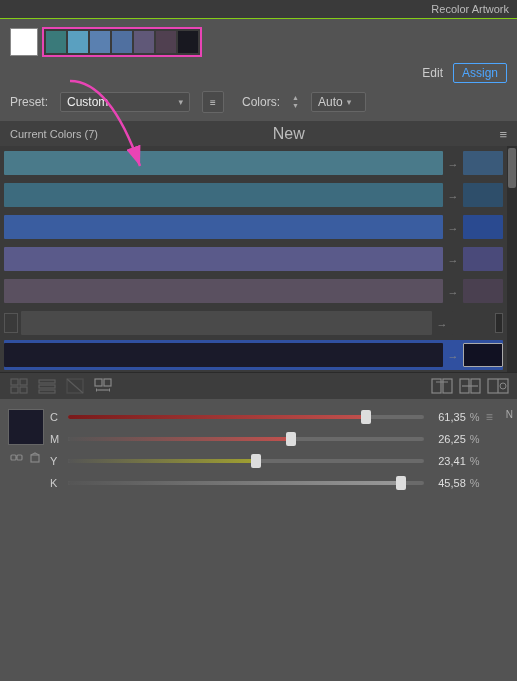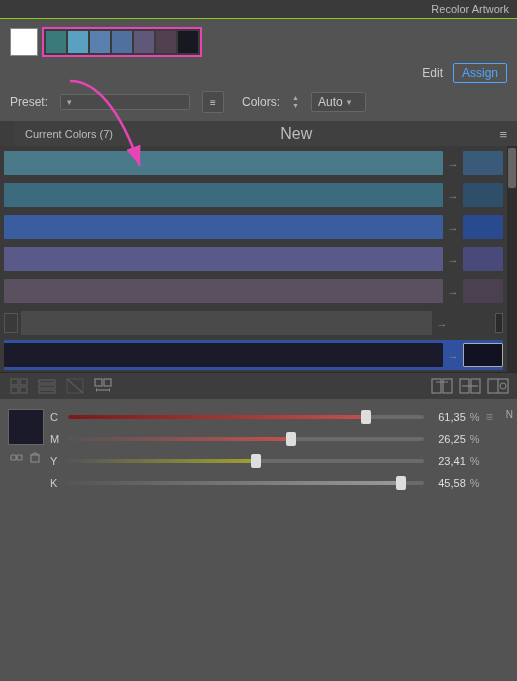--- a/index.html
+++ b/index.html
@@ -169,21 +169,20 @@
       margin: 4px 0;
       flex: 1;
     }
 
     .color-area-header {
       display: flex;
       justify-content: space-between;
       align-items: center;
       padding: 4px 10px 3px 10px;
       background: #404040;
-      margin-left: 15px;
     }
 
     .current-colors-label {
       font-size: 11px;
       color: #bbb;
     }
 
     .new-label {
       font-size: 16px;
       color: #bbb;
@@ -409,20 +408,21 @@
 </div>
 
 <div class="tabs-row">
   <span class="tab-edit">Edit</span>
   <span class="tab-assign">Assign</span>
 </div>
 
 <div class="preset-row">
   <span class="preset-label">Preset:</span>
   <div class="preset-dropdown">
+    <span class="preset-dropdown-text">Custom</span>
     <span class="dropdown-arrow">▾</span>
   </div>
   <div class="preset-icon-btn">
     <span>≡</span>
   </div>
   <span class="colors-label">Colors:</span>
   <div class="stepper-arrows">
     <span>▲</span>
     <span>▼</span>
   </div>

